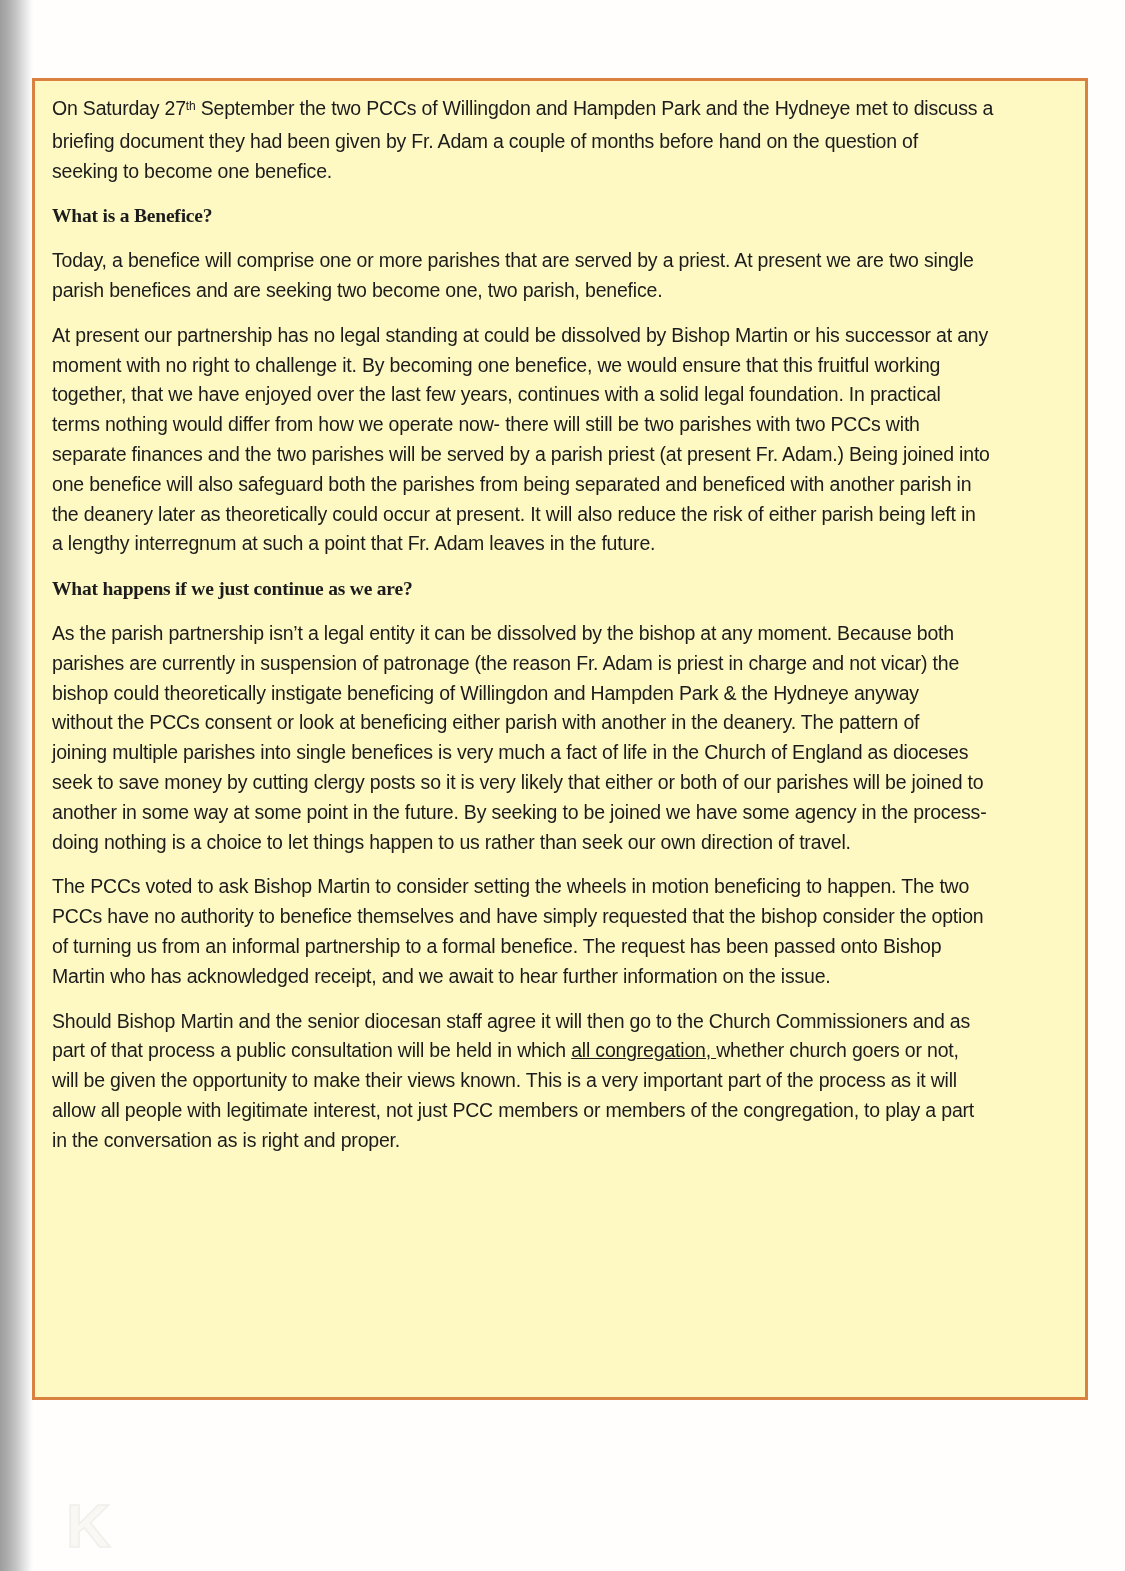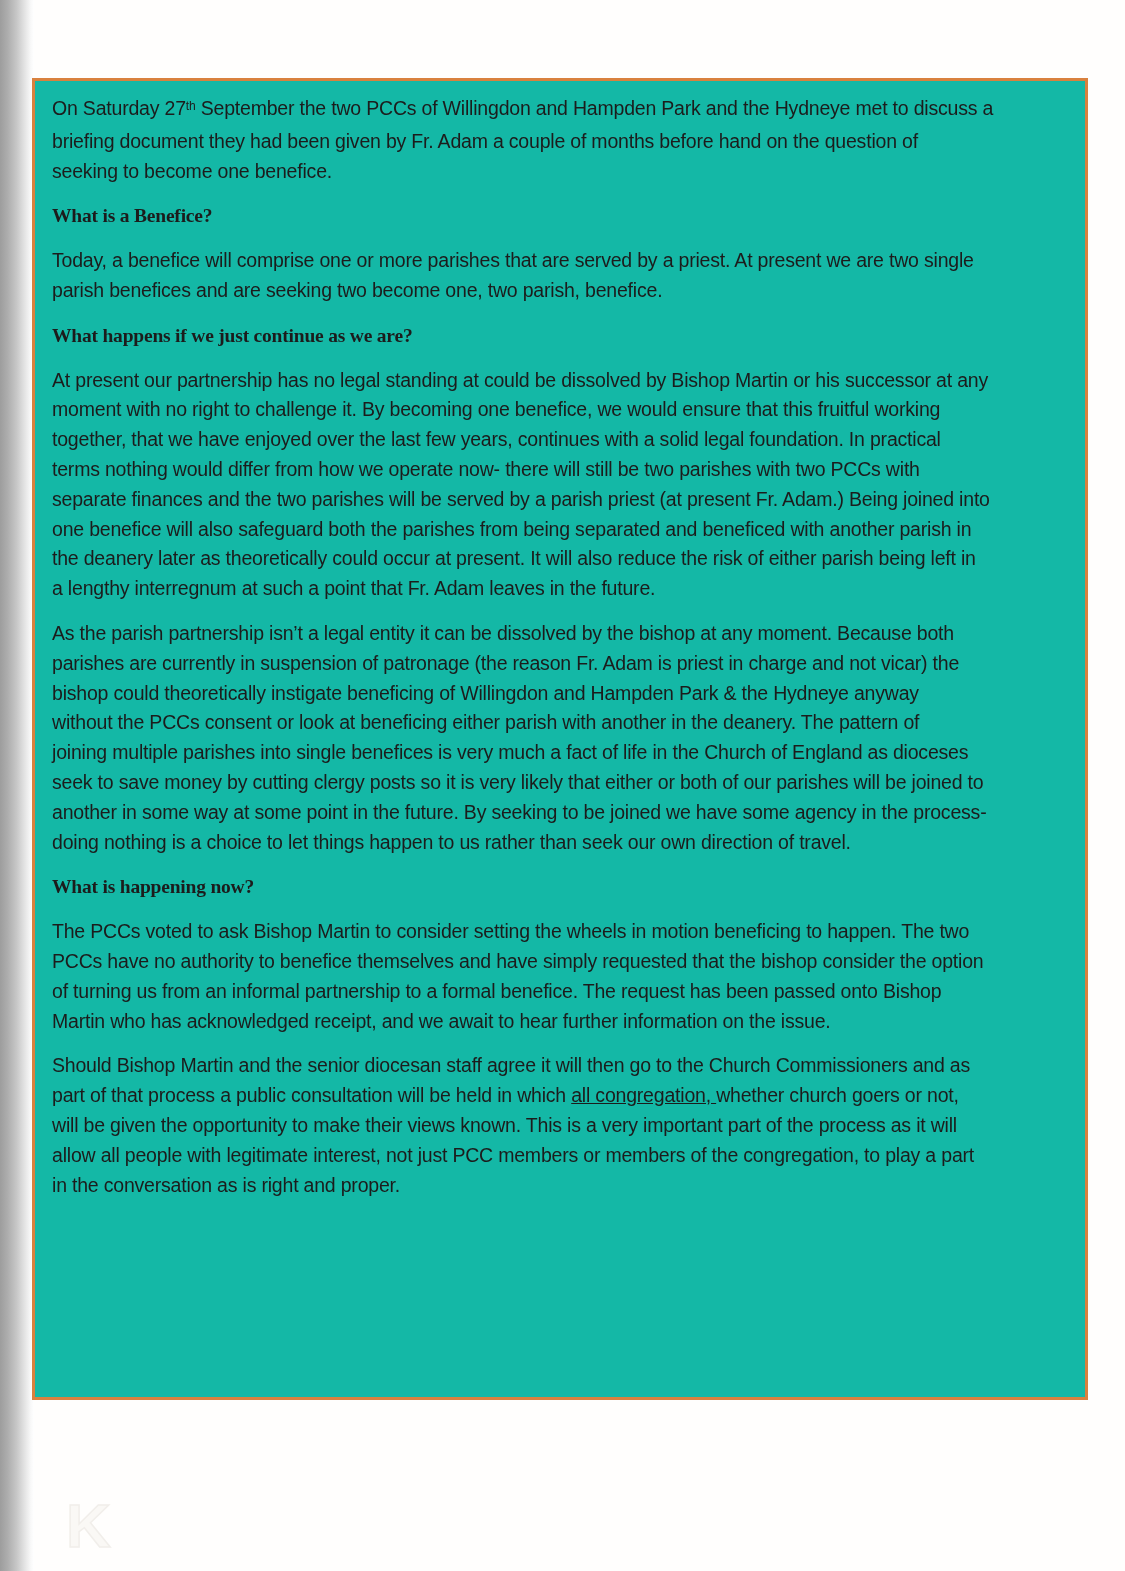--- a/index.html
+++ b/index.html
@@ -25,21 +25,21 @@
       #9d9d9d 0%, #adadad 22%, #c6c6c6 48%, #e3e3e3 72%, #f8f8f8 90%, #ffffff 100%);
   }
   .doc-frame {
     position: absolute;
     left: 32px;
     top: 78px;
     width: 1056px;
     height: 1322px;
     box-sizing: border-box;
     border: 3px solid #D9813E;
-    background: #14b8a6;
+    background: #fef9c3;
     padding: 13px 18px 20px 17px;
     overflow: hidden;
   }
   .doc-content .block {
     margin: 0 0 15px 0;
     font-size: 19.5px;
     line-height: 29.8px;
     letter-spacing: -0.2px;
     color: #1c1c1c;
     white-space: pre;
@@ -74,38 +74,37 @@
   <div class="edge-shadow"></div>
 
   <div class="doc-frame" style="border-color: rgb(217, 129, 62);">
     <div class="doc-content" style="color: rgb(28, 28, 28);">
         <div class="block"><span>On Saturday 27</span><span class="seg-sup">th</span><span> September the two PCCs of Willingdon and Hampden Park and the Hydneye met to discuss a
 briefing document they had been given by Fr. Adam a couple of months before hand on the question of
 seeking to become one benefice.</span></div>
         <div class="block heading"><span>What is a Benefice?</span></div>
         <div class="block"><span>Today, a benefice will comprise one or more parishes that are served by a priest. At present we are two single
 parish benefices and are seeking two become one, two parish, benefice.</span></div>
-        <div class="block heading"><span>What happens if we just continue as we are?</span></div>
         <div class="block"><span>At present our partnership has no legal standing at could be dissolved by Bishop Martin or his successor at any
 moment with no right to challenge it. By becoming one benefice, we would ensure that this fruitful working
 together, that we have enjoyed over the last few years, continues with a solid legal foundation. In practical
 terms nothing would differ from how we operate now- there will still be two parishes with two PCCs with
 separate finances and the two parishes will be served by a parish priest (at present Fr. Adam.) Being joined into
 one benefice will also safeguard both the parishes from being separated and beneficed with another parish in
 the deanery later as theoretically could occur at present. It will also reduce the risk of either parish being left in
 a lengthy interregnum at such a point that Fr. Adam leaves in the future.</span></div>
+        <div class="block heading"><span>What happens if we just continue as we are?</span></div>
         <div class="block"><span>As the parish partnership isn’t a legal entity it can be dissolved by the bishop at any moment. Because both
 parishes are currently in suspension of patronage (the reason Fr. Adam is priest in charge and not vicar) the
 bishop could theoretically instigate beneficing of Willingdon and Hampden Park &amp; the Hydneye anyway
 without the PCCs consent or look at beneficing either parish with another in the deanery. The pattern of
 joining multiple parishes into single benefices is very much a fact of life in the Church of England as dioceses
 seek to save money by cutting clergy posts so it is very likely that either or both of our parishes will be joined to
 another in some way at some point in the future. By seeking to be joined we have some agency in the process-
 doing nothing is a choice to let things happen to us rather than seek our own direction of travel.</span></div>
-        <div class="block heading"><span>What is happening now?</span></div>
         <div class="block"><span>The PCCs voted to ask Bishop Martin to consider setting the wheels in motion beneficing to happen. The two
 PCCs have no authority to benefice themselves and have simply requested that the bishop consider the option
 of turning us from an informal partnership to a formal benefice. The request has been passed onto Bishop
 Martin who has acknowledged receipt, and we await to hear further information on the issue.</span></div>
         <div class="block"><span>Should Bishop Martin and the senior diocesan staff agree it will then go to the Church Commissioners and as
 part of that process a public consultation will be held in which </span><span class="seg-u">all congregation, </span><span>whether church goers or not,
 will be given the opportunity to make their views known. This is a very important part of the process as it will
 allow all people with legitimate interest, not just PCC members or members of the congregation, to play a part
 in the conversation as is right and proper.</span></div>
       </div>

